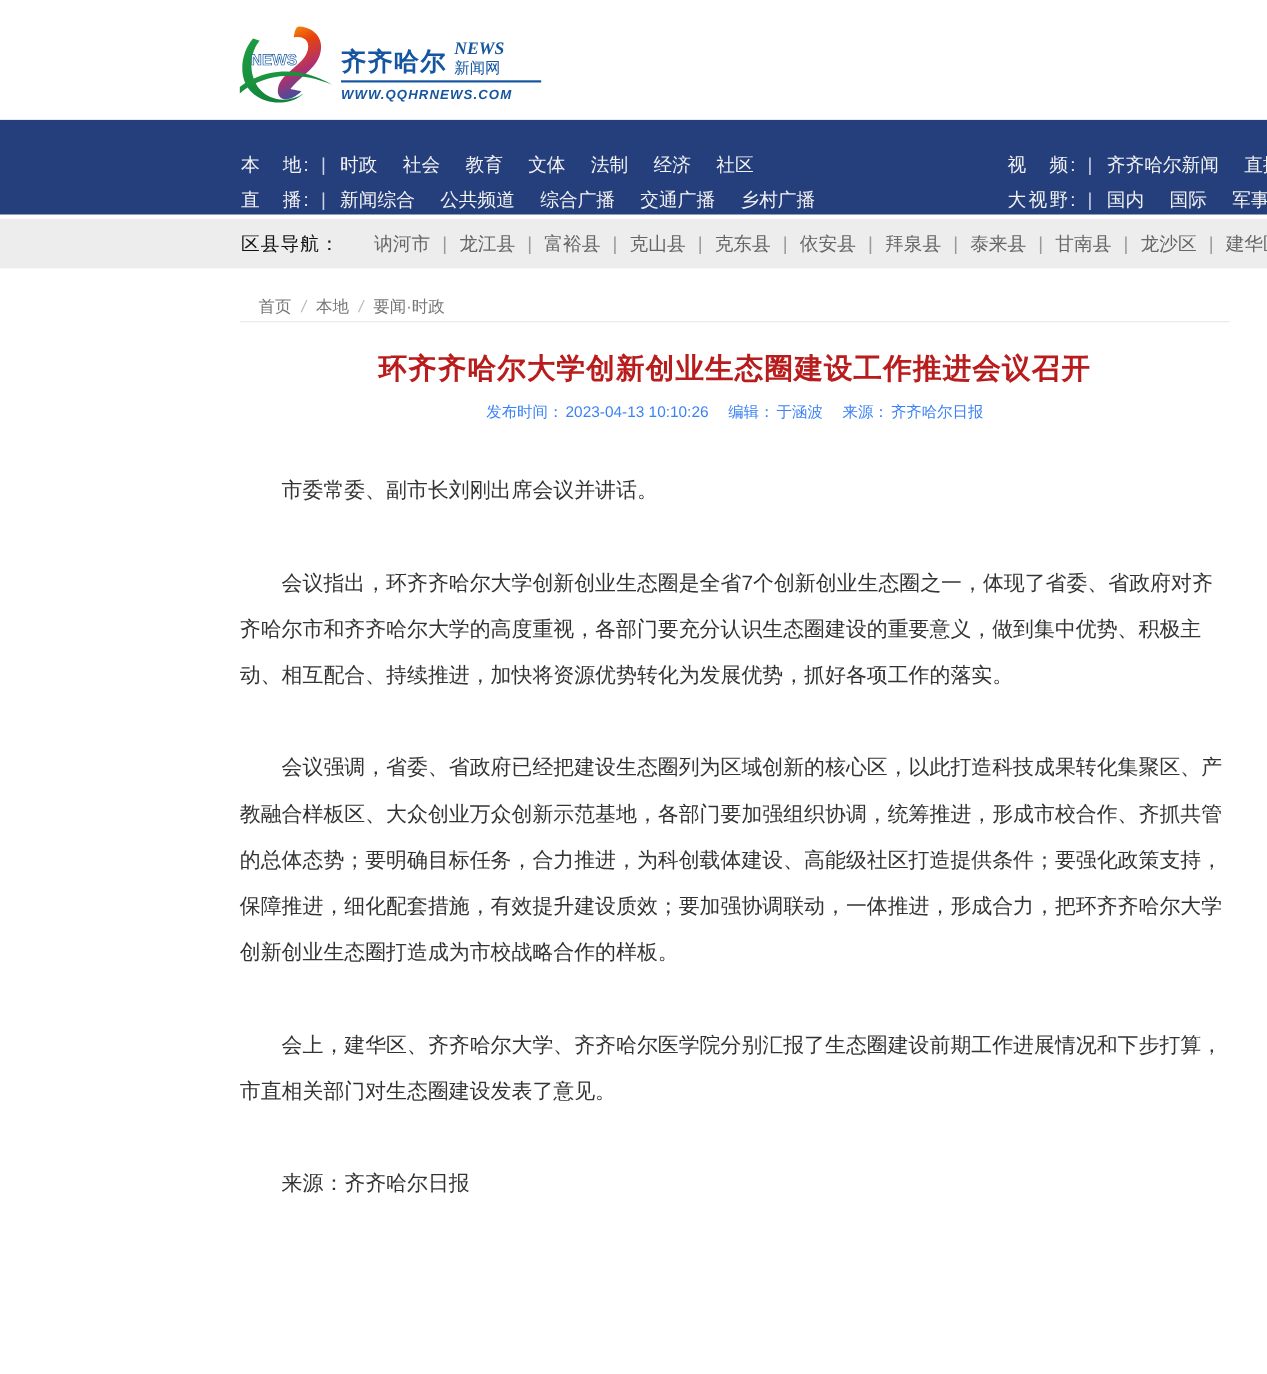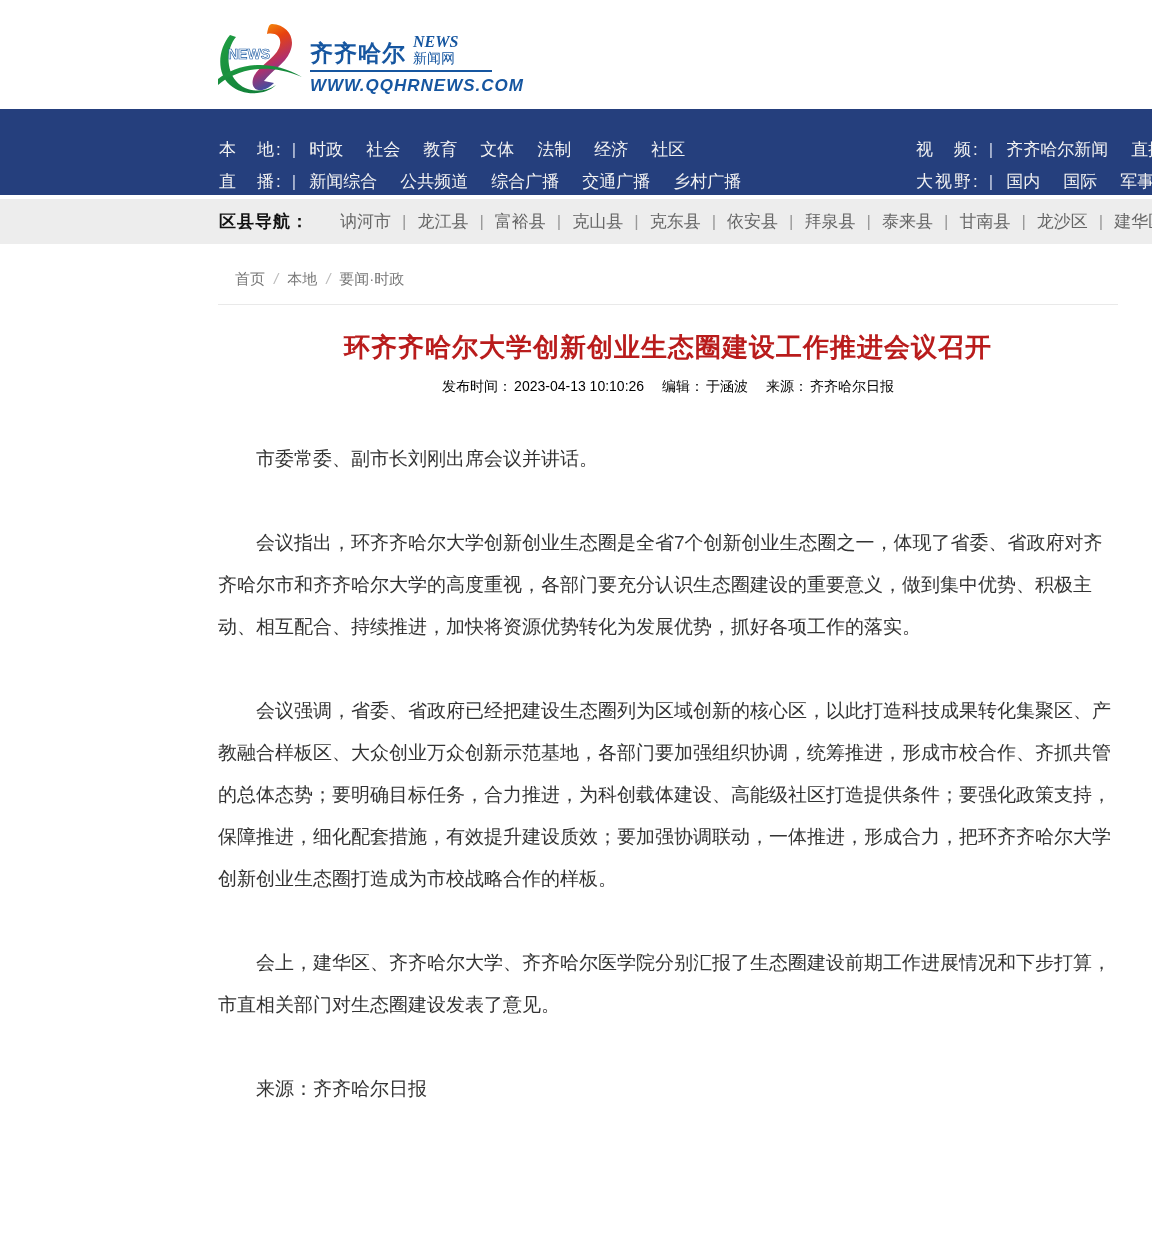--- a/index.html
+++ b/index.html
@@ -17,47 +17,47 @@
   .site-header { height: 93px; position: relative; background: #fff; margin-top: 16px; }
   .logo { position: absolute; left: 216px; top: 5px; display: flex; align-items: center; cursor: pointer; }
   .logo-mark { width: 88px; height: 82px; }
   .wordmark { margin-left: 6px; padding-top: 6px; }
   .wordmark-top { display: flex; align-items: flex-end; }
   .site-name { font-size: 23px; font-weight: bold; color: #1656a0; letter-spacing: 1px; line-height: 1; }
   .wordmark-sub { margin-left: 7px; line-height: 1; }
   .news-en { display: block; font-size: 16px; font-style: italic; font-weight: bold; color: #1656a0; font-family: "Liberation Serif", serif; }
   .news-cn { display: block; font-size: 14px; font-weight: normal; color: #1656a0; margin-top: 1px; }
   .wordmark-rule { height: 2px; background: #1656a0; margin-top: 5px; width: 182px; }
-  .site-url { font-size: 17px; font-weight: bold; font-style: italic; color: #1656a0; letter-spacing: 1px; margin-top: 4px; }
+  .site-url { font-size: 12px; font-weight: bold; font-style: italic; color: #1656a0; letter-spacing: 1px; margin-top: 4px; }
 
   
   .main-nav { height: 86px; background: #253f7d; position: relative; color: #f2f2f2; font-size: 17px; }
   .nav-col { position: absolute; top: 25px; white-space: nowrap; }
   .nav-col-left { left: 219px; }
   .nav-col-right { left: 916px; }
   .nav-row { height: 32px; line-height: 32px; }
   .nav-label { display: inline-block; margin-right: 9px; letter-spacing: 2px; }
   .nav-sep { margin-right: 13px; color: #cdd4e6; }
   .nav-link { margin-right: 23px; color: #f2f2f2; text-decoration: none; cursor: pointer; }
   .nav-link:last-child { margin-right: 0; }
 
   
   .district-bar { height: 45px; background: #ededed; margin-top: 4px; line-height: 45px; font-size: 17px; white-space: nowrap; padding-left: 219px; overflow: hidden; }
-  .district-label { font-weight: bold; color: #111; margin-right: 20px; letter-spacing: 1px; }
+  .district-label { font-weight: normal; color: #111; margin-right: 20px; letter-spacing: 1px; }
   .district-link { color: #666; margin: 0 11px; cursor: pointer; }
   .district-sep { color: #999; }
 
   
   .content { margin-left: 218px; width: 900px; }
-  .breadcrumb { margin-top: 26px; padding: 0 0 15px 17px; border-bottom: 1px solid #e9e9e9; font-size: 15px; color: #777; }
+  .breadcrumb { margin-top: 26px; padding: 0 0 3px 17px; border-bottom: 1px solid #e9e9e9; font-size: 15px; color: #777; }
   .crumb { margin-right: 9px; cursor: pointer; }
   .crumb-sep { color: #bbb; margin-right: 9px; font-style: italic; }
 
   .article-title { text-align: center; font-size: 26px; font-weight: bold; color: #b91c1c; margin: 26px 0 0 0; letter-spacing: 1px; line-height: 1.3; }
-  .article-meta { text-align: center; color: #000000; font-size: 14px; margin-top: 13px; }
+  .article-meta { text-align: center; color: #3b82f6; font-size: 14px; margin-top: 13px; }
   .meta-label { margin-left: 14px; }
   .meta-label:first-child { margin-left: 0; }
   .meta-value { margin-left: 2px; }
 
   .article-body { font-size: 19px; line-height: 42px; color: #333; padding-bottom: 40px; }
   .article-body p { text-indent: 2em; margin: 42px 0 0 0; }
   .article-body p.first { margin-top: 21px; }
 </style>
 </head>
 <body>

